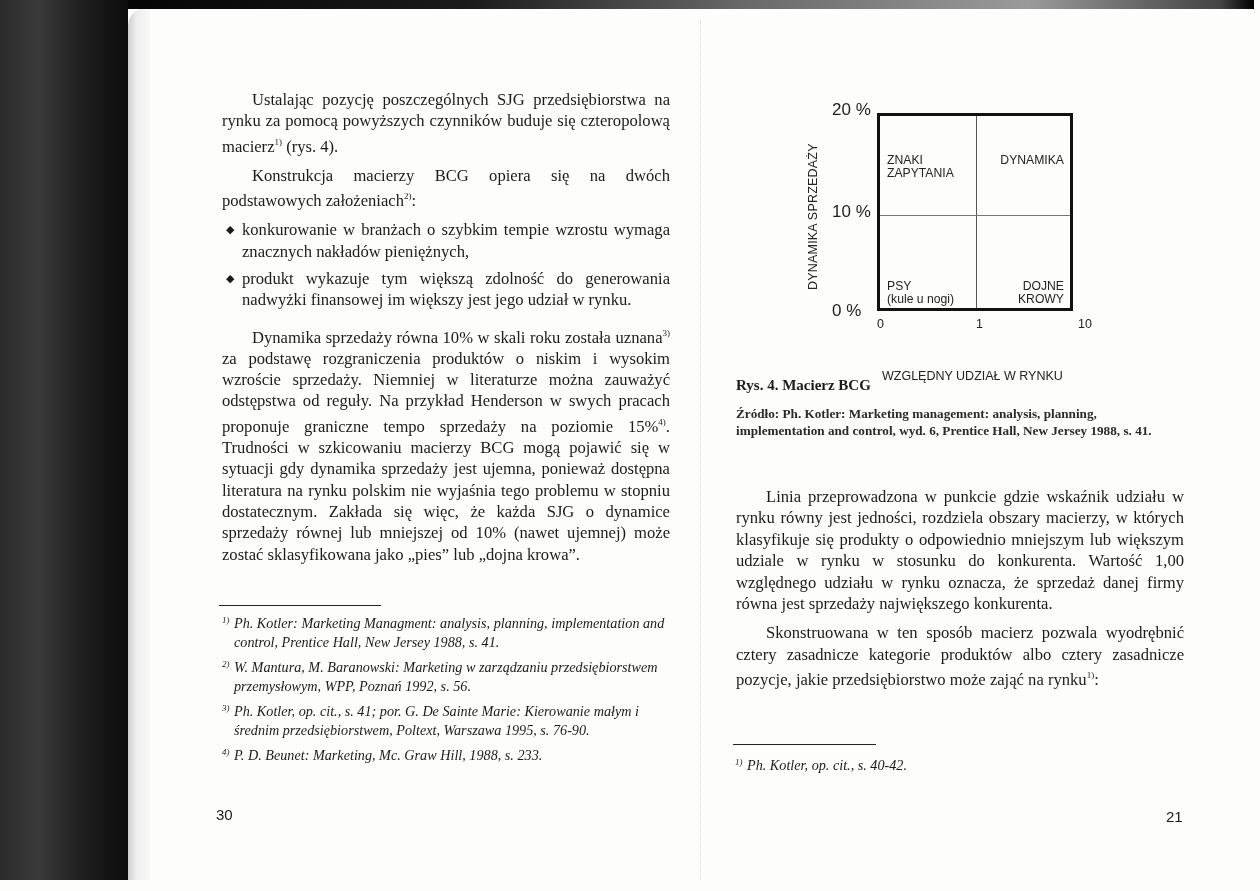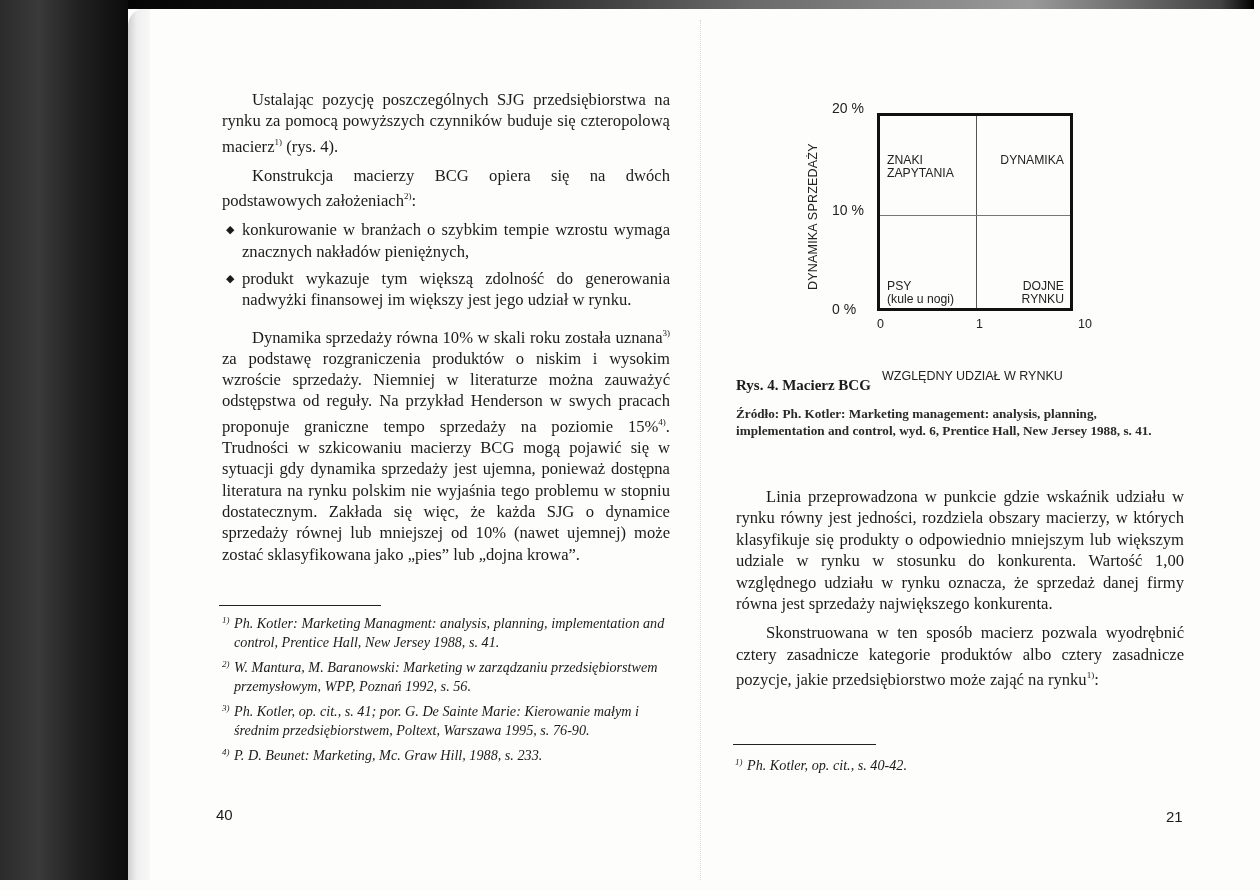--- a/index.html
+++ b/index.html
@@ -47,21 +47,21 @@
   
   .chart { position: absolute; left: 790px; top: 95px; width: 330px; height: 270px; font-family: "Liberation Sans", sans-serif; color: #222; }
   .matrix { position: absolute; left: 87px; top: 18px; width: 196px; height: 198px; border: 3px solid #111; box-sizing: border-box; }
   .matrix .vline { position: absolute; left: 96px; top: 0; bottom: 0; width: 1px; background: #555; }
   .matrix .hline { position: absolute; top: 99px; left: 0; right: 0; height: 1px; background: #777; }
   .quad { position: absolute; font-size: 12.2px; line-height: 12.5px; margin-top: 32px; }
   .q-tl { left: 7px; top: 6px; }
   .q-tr { right: 6px; top: 6px; text-align: right; }
   .q-bl { left: 7px; bottom: 3px; }
   .q-br { right: 6px; bottom: 3px; text-align: right; }
-  .ytick { position: absolute; font-size: 14px; }
+  .ytick { position: absolute; font-size: 17px; }
   .xtick { position: absolute; font-size: 12.5px; }
   .ylabel {
     position: absolute; left: 16px; top: 195px; font-size: 12.5px; letter-spacing: 0.2px;
     transform: rotate(-90deg); transform-origin: left top; white-space: nowrap;
   }
   .xlabel { position: absolute; left: 92px; top: 242px; font-size: 12.5px; white-space: nowrap; margin-top: 32px; }
 
   .caption-title { position: absolute; left: 736px; top: 377px; font-weight: bold; font-size: 15px; }
   .caption-source { position: absolute; left: 736px; top: 405px; width: 440px; font-size: 13.2px; line-height: 17px; font-weight: bold; color: #2a2a2a; }
 </style>
@@ -83,21 +83,21 @@
   <p style="margin-top:12px"><span>Dynamika sprzedaży równa 10% w skali roku została uznana</span><sup style="font-size:9px">3)</sup><span> za podstawę rozgraniczenia produktów o niskim i wysokim wzroście sprzedaży. Niemniej w literaturze można zauważyć odstępstwa od reguły. Na przykład Henderson w swych pracach proponuje graniczne tempo sprzedaży na poziomie 15%</span><sup style="font-size:9px">4)</sup><span>. Trudności w szkicowaniu macierzy BCG mogą pojawić się w sytuacji gdy dynamika sprzedaży jest ujemna, ponieważ dostępna literatura na rynku polskim nie wyjaśnia tego problemu w stopniu dostatecznym. Zakłada się więc, że każda SJG o dynamice sprzedaży równej lub mniejszej od 10% (nawet ujemnej) może zostać sklasyfikowana jako „pies” lub „dojna krowa”.</span></p>
 </div>
 
 <div class="fn-rule" style="left:219px; top:605px; width:162px;"></div>
 <div class="footnotes" style="left:222px; top:614px; width:450px;">
   <div class="fn"><sup>1)</sup><span>Ph. Kotler: Marketing Managment: analysis, planning, implementation and control, Prentice Hall, New Jersey 1988, s. 41.</span></div>
   <div class="fn"><sup>2)</sup><span>W. Mantura, M. Baranowski: Marketing w zarządzaniu przedsiębiorstwem przemysłowym, WPP, Poznań 1992, s. 56.</span></div>
   <div class="fn"><sup>3)</sup><span>Ph. Kotler, op. cit., s. 41; por. G. De Sainte Marie: Kierowanie małym i średnim przedsiębiorstwem, Poltext, Warszawa 1995, s. 76-90.</span></div>
   <div class="fn"><sup>4)</sup><span>P. D. Beunet: Marketing, Mc. Graw Hill, 1988, s. 233.</span></div>
 </div>
-<div class="page-num" style="left:216px; top:806px;">40</div>
+<div class="page-num" style="left:216px; top:806px;">30</div>
 
 <div class="chart">
   <span class="ytick" style="left:42px; top:5px;">20 %</span>
   <span class="ytick" style="left:42px; top:107px;">10 %</span>
   <span class="ytick" style="left:42px; top:206px;">0 %</span>
   <span class="ylabel">DYNAMIKA SPRZEDAŻY</span>
   <div class="matrix">
     <div class="vline"></div>
     <div class="hline"></div>
     <div class="quad q-tl">
@@ -106,21 +106,21 @@
       </div>
     <div class="quad q-tr">
         <div>DYNAMIKA</div>
       </div>
     <div class="quad q-bl">
         <div>PSY</div>
         <div>(kule u nogi)</div>
       </div>
     <div class="quad q-br">
         <div>DOJNE</div>
-        <div>RYNKU</div>
+        <div>KROWY</div>
       </div>
   </div>
   <span class="xtick" style="left:87px; top:222px;">0</span>
   <span class="xtick" style="left:186px; top:222px;">1</span>
   <span class="xtick" style="left:288px; top:222px;">10</span>
   <span class="xlabel">WZGLĘDNY UDZIAŁ W RYNKU</span>
 </div>
 
 <div class="caption-title">Rys. 4. Macierz BCG</div>
 <div class="caption-source">Źródło: Ph. Kotler: Marketing management: analysis, planning, implementation and control, wyd. 6, Prentice Hall, New Jersey 1988, s. 41.</div>

